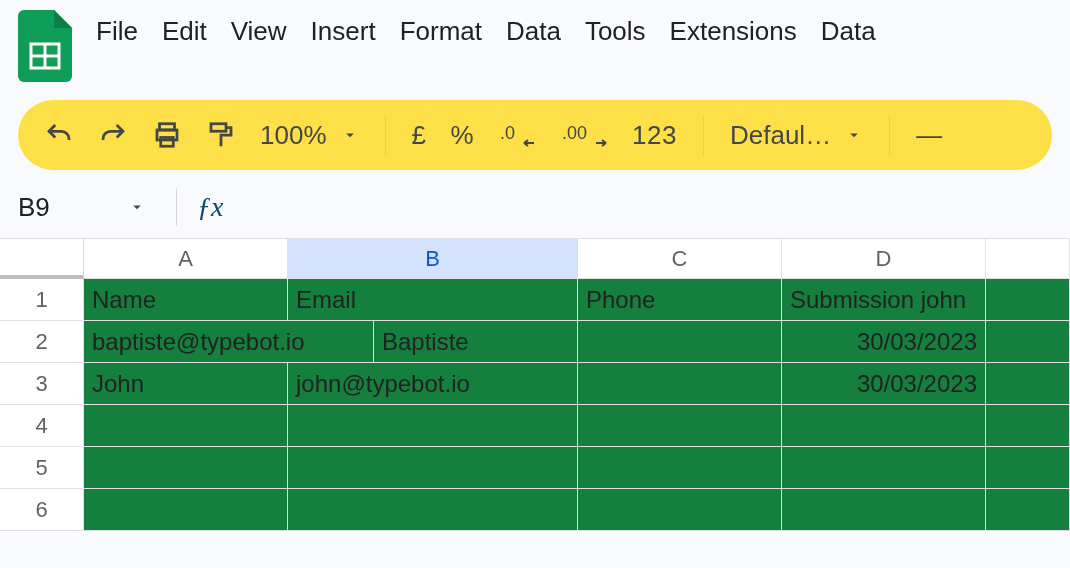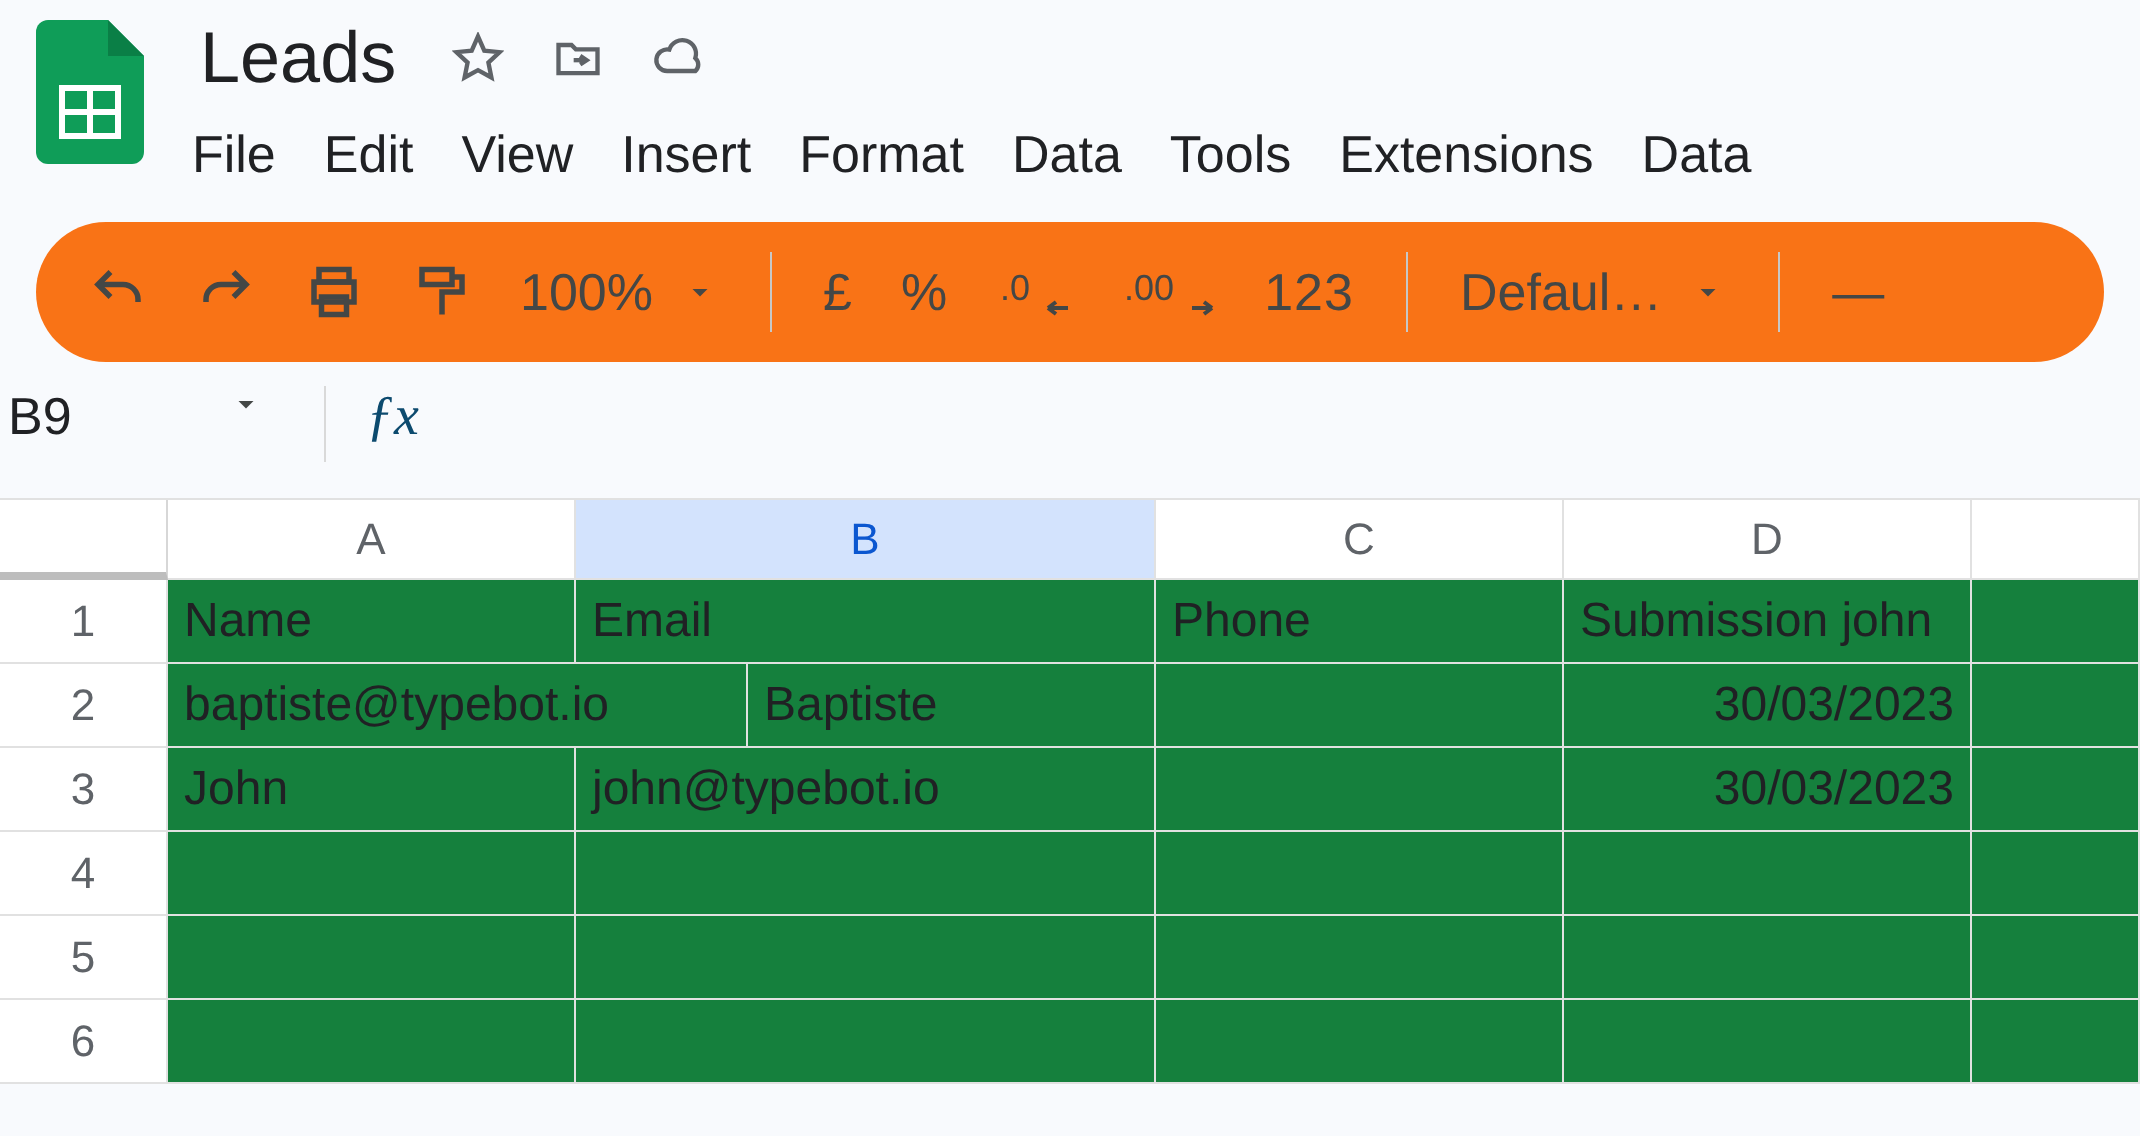--- a/index.html
+++ b/index.html
@@ -43,21 +43,21 @@
     gap: 24px;
     margin-top: 10px;
     font-size: 26px;
     color: #202124;
   }
   .menubar span { cursor: default; }
 
   
   .toolbar-wrap {
     margin: 18px 18px 0 18px;
-    background: #f97316;
+    background: #fde047;
     border-radius: 48px;
     height: 70px;
     display: flex;
     align-items: center;
     padding: 0 26px;
     gap: 24px;
     color: #444746;
     font-size: 24px;
   }
   .tb-icon {
@@ -76,24 +76,24 @@
   .font-group { display: flex; align-items: center; gap: 14px; font-size: 26px; max-width: 170px; }
   .font-name {
     white-space: nowrap; overflow: hidden; text-overflow: ellipsis;
     max-width: 110px;
   }
   .tb-text { font-size: 26px; letter-spacing: 0.5px; }
 
   
   .formula-row {
     display: flex;
-    align-items: flex-start;
+    align-items: center;
     height: 50px;
     margin-top: 12px;
-    padding-left: 4px;
+    padding-left: 18px;
     font-size: 26px;
   }
   .namebox-val { min-width: 60px; }
   .namebox-arrow { margin-left: 50px; }
   .formula-sep {
     width: 1px; height: 38px;
     background: #d9d9d9;
     margin: 0 20px 0 30px;
   }
   .fx {
@@ -166,40 +166,20 @@
       <path d="M36 0 l18 18 h-18 z" fill="#0a7f46"></path>
       <g stroke="#fff" stroke-width="3" fill="none">
         <rect x="13" y="34" width="28" height="24"></rect>
         <line x1="13" y1="46" x2="41" y2="46"></line>
         <line x1="27" y1="34" x2="27" y2="58"></line>
       </g>
     </svg>
   </span>
 
   <div class="title-stack">
-    <div class="title-row">
-      <span class="doc-title">Leads</span>
-      <span class="title-icon">
-        <svg viewBox="0 0 24 24" fill="none" stroke="#5f6368" stroke-width="2">
-          <polygon points="12,2 14.9,8.6 22,9.3 16.8,14.1 18.2,21 12,17.6 5.8,21 7.2,14.1 2,9.3 9.1,8.6"></polygon>
-        </svg>
-      </span>
-      <span class="title-icon">
-        <svg viewBox="0 0 24 24" fill="none" stroke="#5f6368" stroke-width="2">
-          <path d="M3 6 h6 l2 2 h10 v11 H3 z"></path>
-          <path d="M10 13 h5"></path>
-            <path d="M13 11 l3 2 -3 2"></path>
-        </svg>
-      </span>
-      <span class="title-icon">
-        <svg viewBox="0 0 24 24" fill="none" stroke="#5f6368" stroke-width="2">
-          <path d="M7 18a5 5 0 1 1 1-9.9A6 6 0 0 1 20 12a4 4 0 0 1 0 6H7z"></path>
-        </svg>
-      </span>
-    </div>
 
     <div class="menubar">
       <span>File</span>
       <span>Edit</span>
       <span>View</span>
       <span>Insert</span>
       <span>Format</span>
       <span>Data</span>
       <span>Tools</span>
       <span>Extensions</span>

